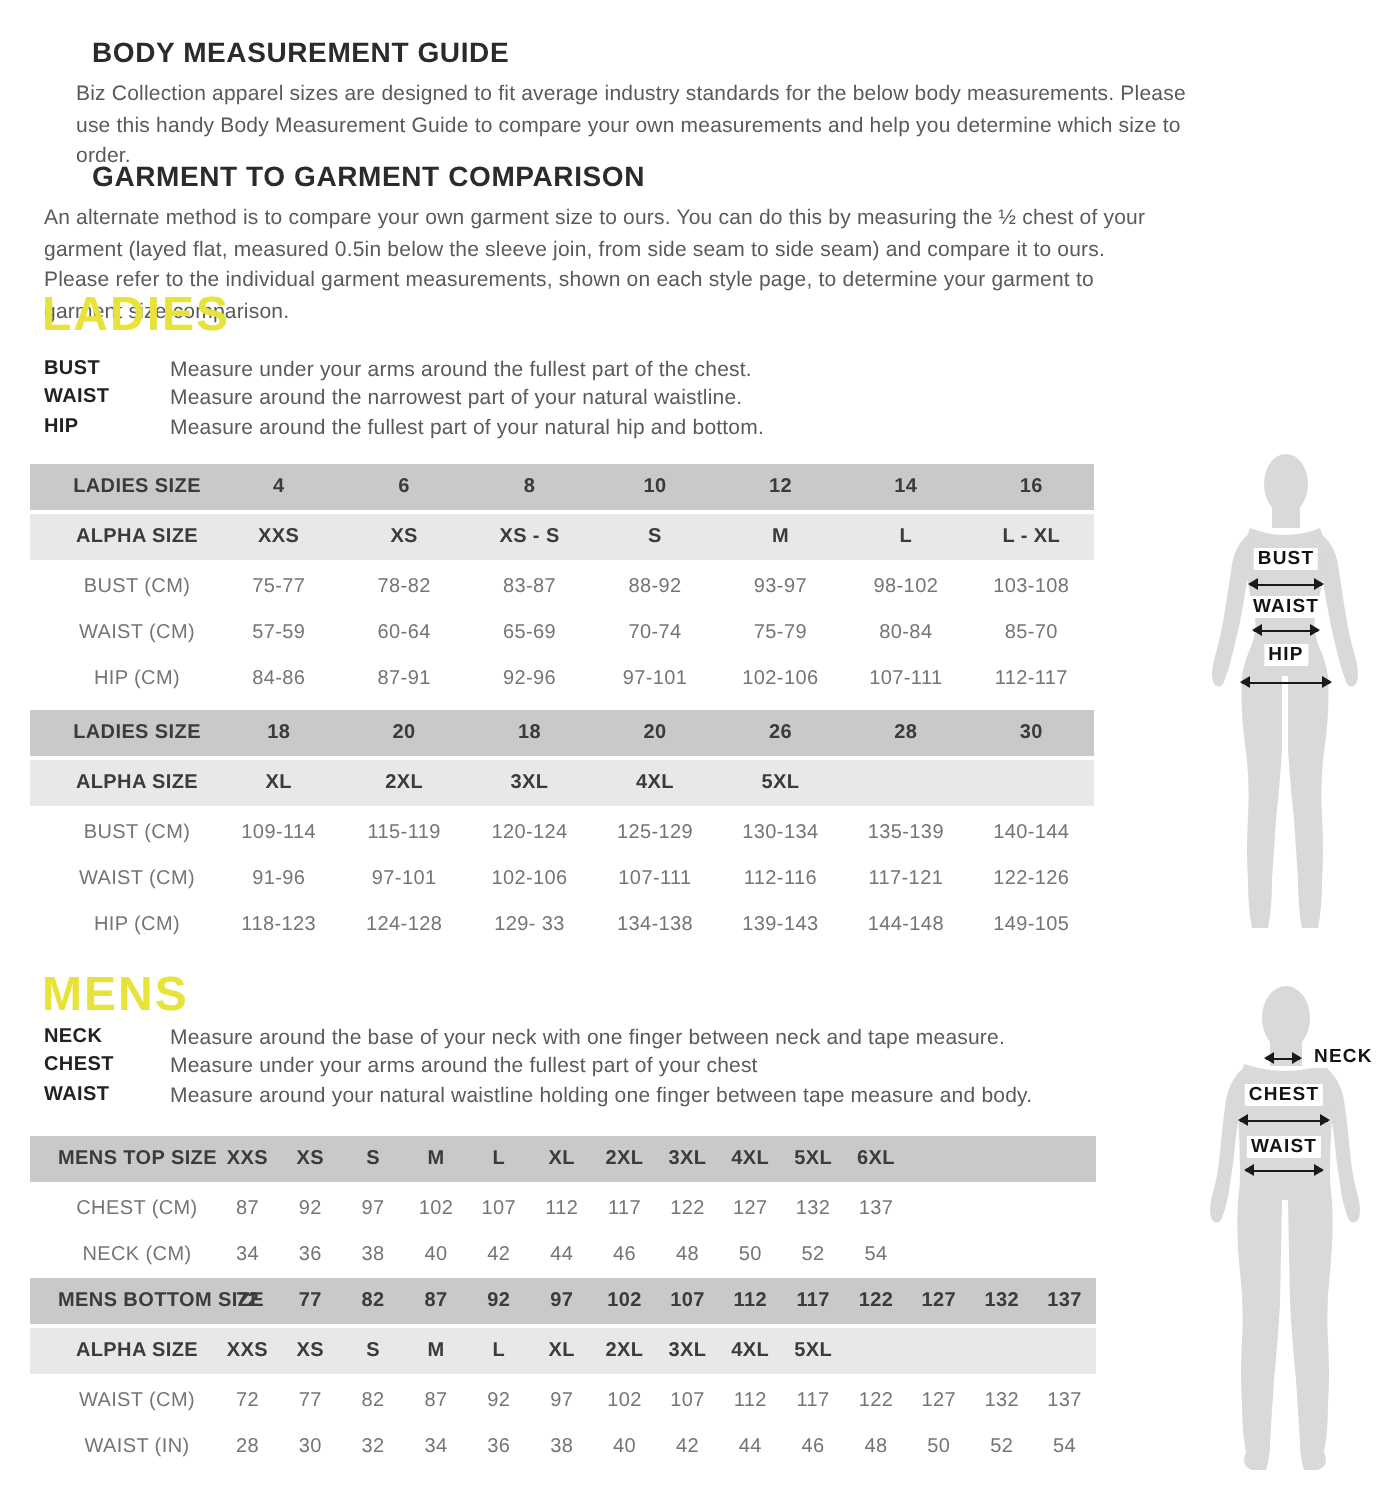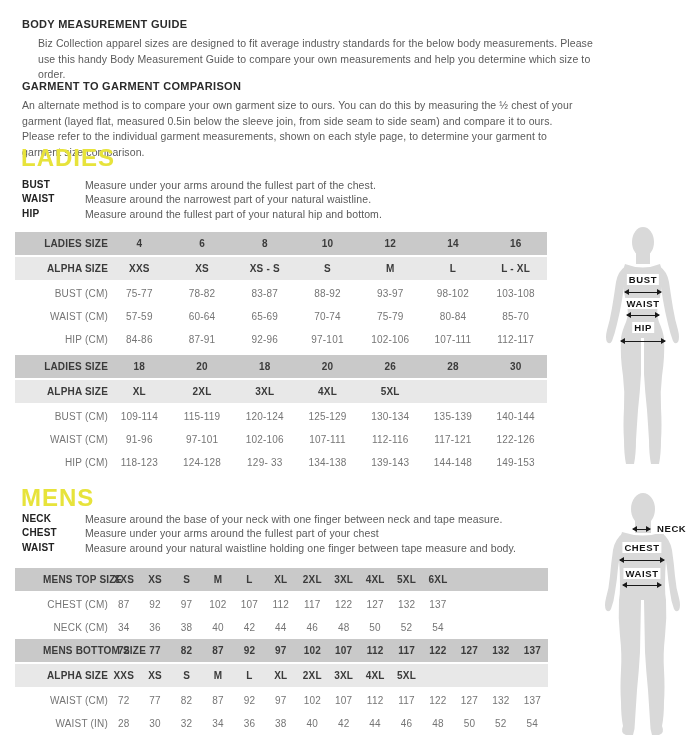--- a/index.html
+++ b/index.html
@@ -1,32 +1,32 @@
 <!DOCTYPE html>
 <html style="--accent: #e7e33b; --band-dark: #c9c9c9; --band-light: #e8e8e8; --silhouette: #d9d9d9; --arrow: #1a1a1a;"><head>
 <meta charset="utf-8">
 <style>
   html,body{margin:0;padding:0;background:#fff;}
   #page{
     position:relative;width:700px;height:750px;background:#fff;overflow:hidden;
     font-family:"Liberation Sans","DejaVu Sans",sans-serif;color:#5a5a5a;
   }
   .abs{position:absolute;}
-  .intro-heading{font-size:11px;font-weight:bold;color:#2b2b2b;letter-spacing:.3px;}
+  .intro-heading{font-size:14px;font-weight:bold;color:#2b2b2b;letter-spacing:.3px;margin-left:24px;}
   .intro-body{font-size:10.5px;line-height:15.5px;color:#5a5a5a;width:566px;letter-spacing:.1px;}
   .section-title{font-size:24px;font-weight:bold;color:var(--accent);letter-spacing:1px;}
   .defs{font-size:10.5px;line-height:14.3px;}
   .def-row{display:flex;}
   .def-term{width:63px;font-weight:bold;font-size:10px;color:#222;letter-spacing:.2px;}
   .def-desc{color:#5a5a5a;letter-spacing:.1px;}
   
   .size-table{width:100%;}
   .trow{display:grid;grid-template-columns:93px repeat(var(--cols),1fr);height:23px;line-height:23px;}
   .trow .tcell{font-size:10px;text-align:center;color:#757575;letter-spacing:.2px;white-space:nowrap;}
-  .trow .tlabel{text-align:right;padding-left:28px;}
+  .trow .tlabel{text-align:center;padding-left:14px;}
   .trow.header-dark{background:var(--band-dark);border-bottom:2px solid #fff;}
   .trow.header-light{background:var(--band-light);border-bottom:2px solid #fff;}
   .trow.header-dark .tcell,.trow.header-light .tcell{font-weight:bold;color:#3b3b3b;}
   .table-gap{height:4px;}
   
   .figure{position:absolute;width:115px;}
   .figure svg{display:block;}
   .sil{fill:var(--silhouette);}
   .fig-label{
     position:absolute;transform:translateX(-50%);background:#fff;padding:0 2px;
@@ -167,21 +167,21 @@
           <div class="tcell">122-126</div>
         </div>
         <div class="trow ">
           <div class="tcell tlabel">HIP (CM)</div>
           <div class="tcell">118-123</div>
           <div class="tcell">124-128</div>
           <div class="tcell">129- 33</div>
           <div class="tcell">134-138</div>
           <div class="tcell">139-143</div>
           <div class="tcell">144-148</div>
-          <div class="tcell">149-153</div>
+          <div class="tcell">149-105</div>
         </div>
       </div>
   </div>
 
   <div class="figure" style="left:585px;top:226px;height:245px;">
     <svg viewBox="0 0 115 245" width="115" height="245">
       <ellipse class="sil" cx="58" cy="16" rx="11" ry="15"></ellipse>
       <rect class="sil" x="51" y="25" width="14" height="13"></rect>
       <path class="sil" d="M40 38 Q58 45 75 38 Q79 48 77 60 Q75 72 73 80 Q71 88 74 96 Q78 105 79 112 L36 112 Q37 105 41 96 Q44 88 42 80 Q40 72 38 60 Q36 48 40 38 Z"></path>
       <path class="sil" d="M41 40 Q33 45 31 56 Q29 70 27 82 Q25 94 22 104 Q20 112 22 116 Q25 119 27 115 Q30 107 32 98 Q35 86 37 74 Q39 62 40 52 Z"></path>

